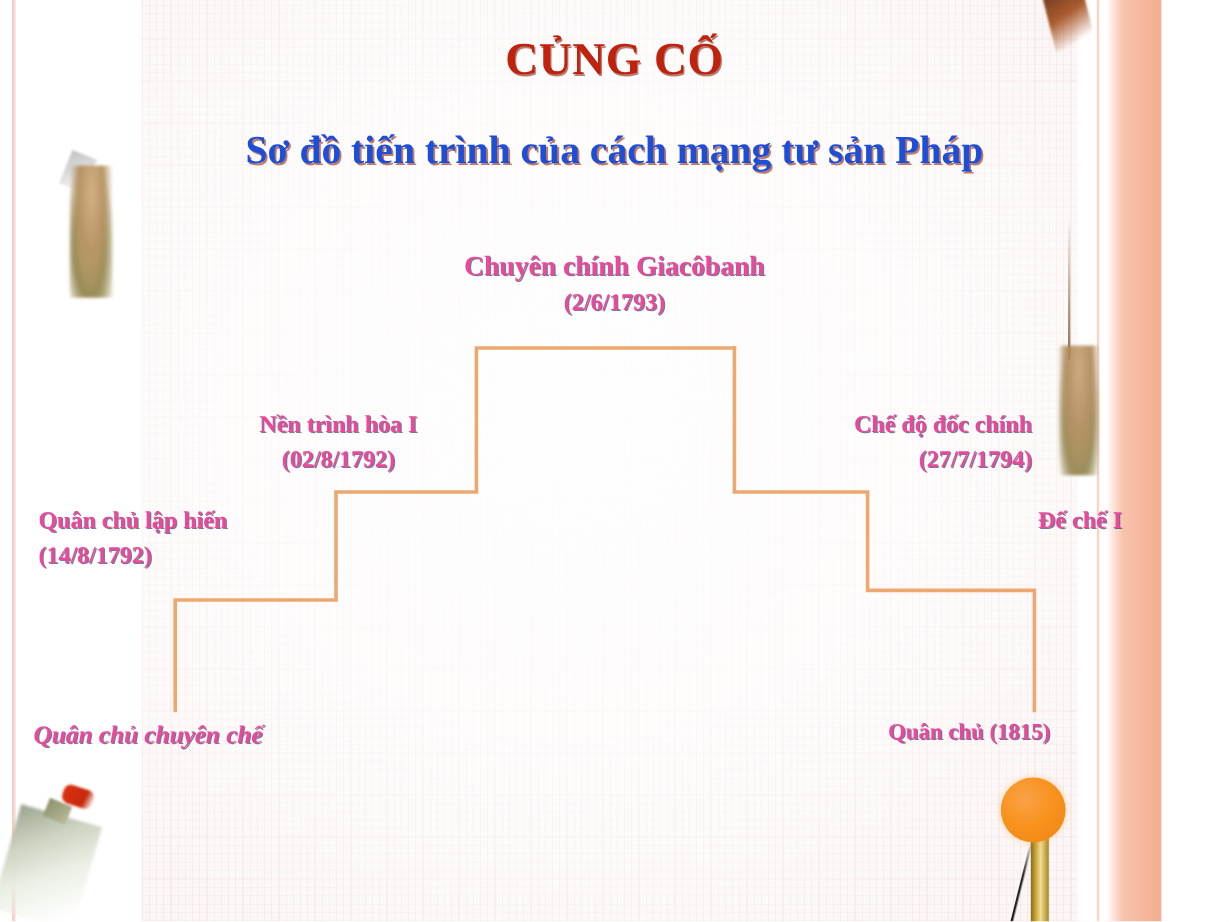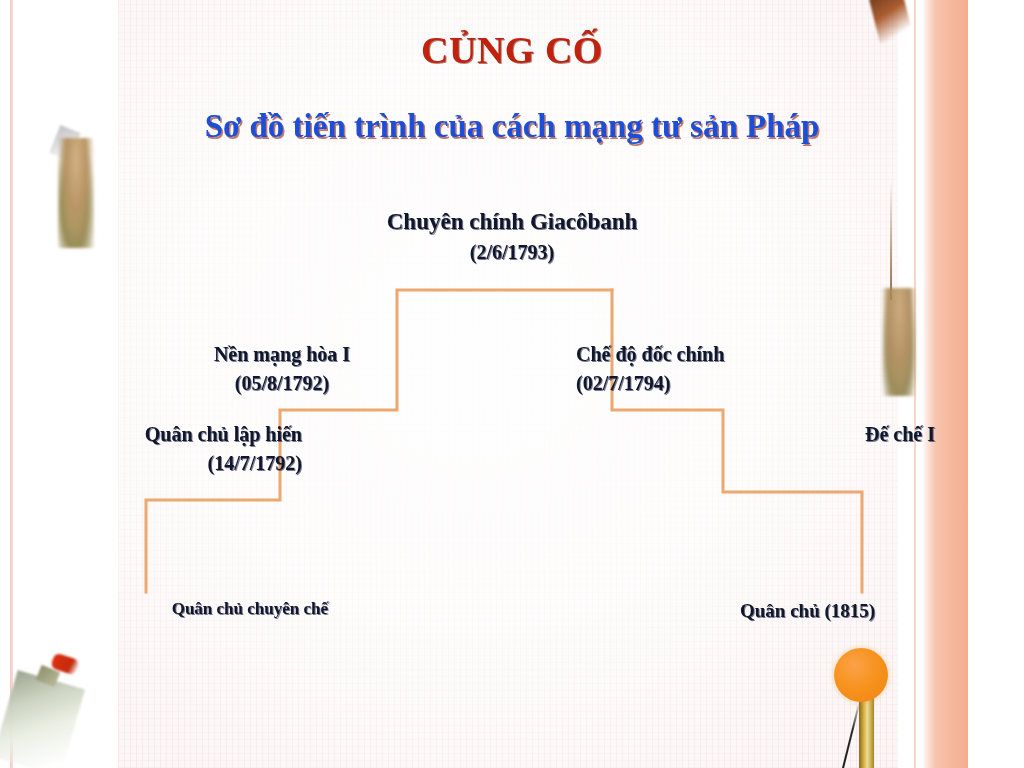--- a/index.html
+++ b/index.html
@@ -217,21 +217,21 @@
     font-weight: bold;
     font-size: 33px;
     color: #1d4ed8;
     text-shadow: 1.5px 1.5px 0 rgba(150,35,12,0.6);
   }
 
   .node {
     position: absolute;
     font-family: "Liberation Serif", "DejaVu Serif", serif;
     font-weight: bold;
-    color: #0f172a;
+    color: #ec4899;
     text-shadow: 1px 1px 0 rgba(12,12,70,0.55);
     white-space: nowrap;
     line-height: 1.45;
   }
   .node .node-label { display: block; }
   .node .node-date  { display: block; }
 
   
   #node-jacobin {
     left: 0; top: 205px; width: 1024px;
@@ -242,44 +242,45 @@
 
   
   #node-republic {
     left: 152px; top: 340px; width: 260px;
     text-align: center;
     font-size: 20px;
   }
 
   
   #node-directory {
-    left: 576px; top: 340px; width: 260px;
-    text-align: left;
+    left: 600px; top: 340px; width: 260px;
+    text-align: right;
     font-size: 20px;
   }
 
   
   #node-const-monarchy {
     left: 32px; top: 420px; width: 270px;
-    text-align: right;
+    text-align: left;
     font-size: 20px;
   }
 
   
   #node-empire {
     left: 705px; top: 420px; width: 230px;
     text-align: right;
     font-size: 20px;
   }
 
   
   #node-absolute-monarchy {
     left: 28px; top: 597px; width: 300px;
-    text-align: right;
-    font-size: 17px;
+    text-align: left;
+    font-size: 21px;
+    font-style: italic;
   }
 
   
   #node-restoration {
     left: 740px; top: 597px; width: 270px;
     text-align: left;
     font-size: 19px;
   }
 
   
@@ -335,32 +336,32 @@
   <div class="slide-title">CỦNG CỐ</div>
 
   <div class="slide-subtitle">Sơ đồ tiến trình của cách mạng tư sản Pháp</div>
 
   <div class="node" id="node-jacobin">
     <span class="node-label">Chuyên chính Giacôbanh</span>
     <span class="node-date">(2/6/1793)</span>
   </div>
 
   <div class="node" id="node-republic">
-    <span class="node-label">Nền mạng hòa I</span>
-    <span class="node-date">(05/8/1792)</span>
+    <span class="node-label">Nền trình hòa I</span>
+    <span class="node-date">(02/8/1792)</span>
   </div>
 
   <div class="node" id="node-directory">
     <span class="node-label">Chế độ đốc chính</span>
-    <span class="node-date">(02/7/1794)</span>
+    <span class="node-date">(27/7/1794)</span>
   </div>
 
   <div class="node" id="node-const-monarchy">
     <span class="node-label">Quân chủ lập hiến</span>
-    <span class="node-date">(14/7/1792)</span>
+    <span class="node-date">(14/8/1792)</span>
   </div>
 
   <div class="node" id="node-empire">
     <span class="node-label">Đế chế I</span>
   </div>
 
   <div class="node" id="node-absolute-monarchy">
     <span class="node-label">Quân chủ chuyên chế</span>
   </div>
 

